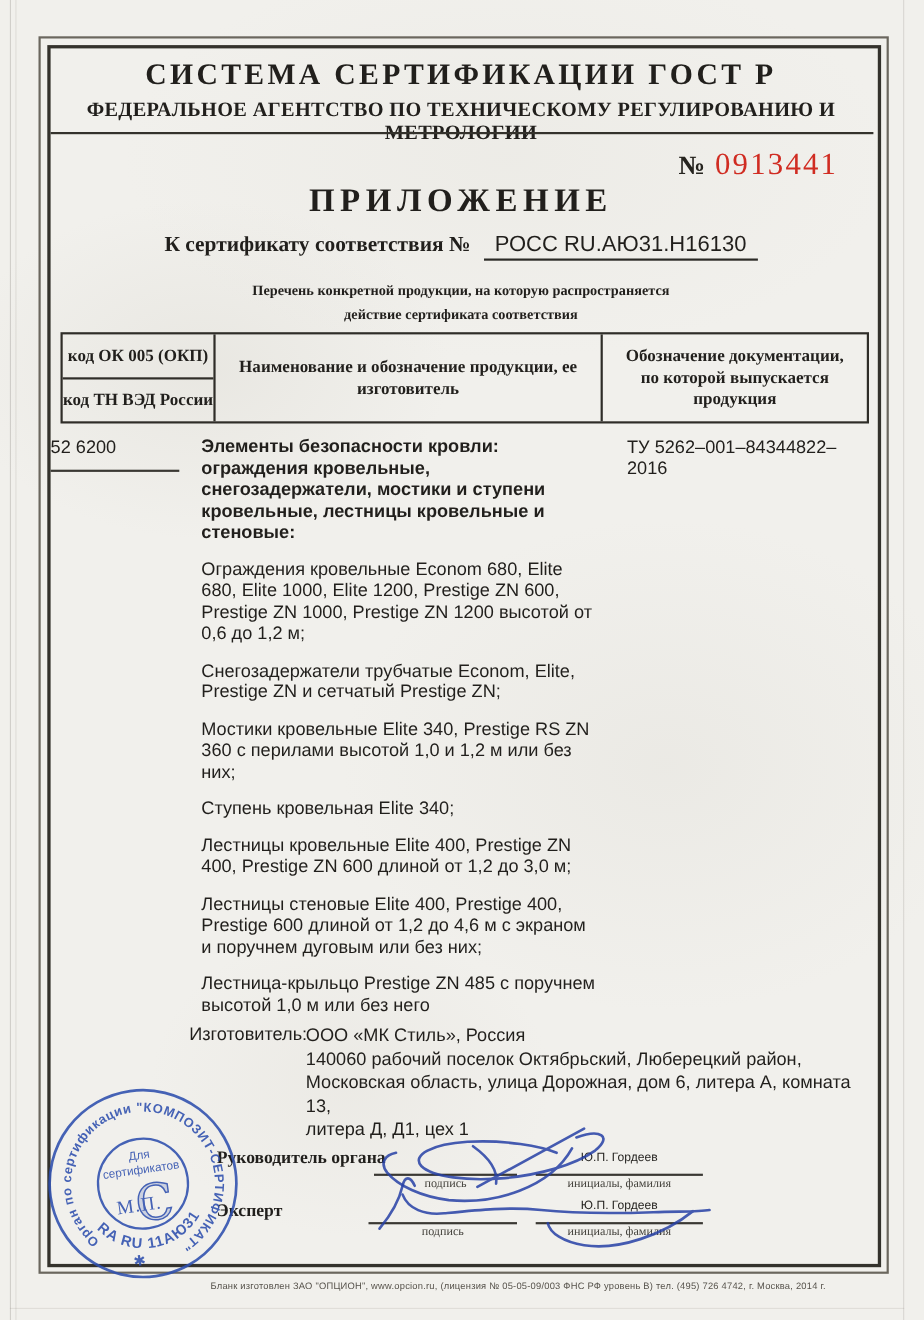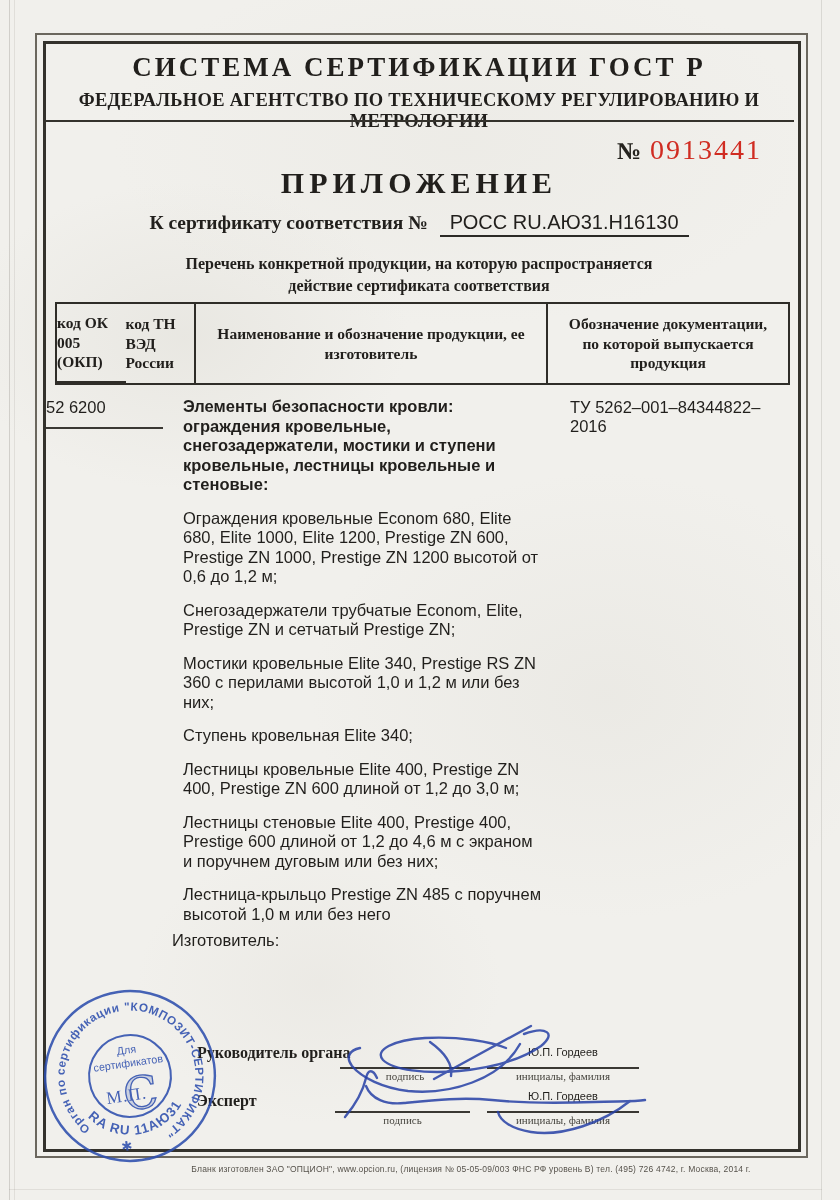--- a/index.html
+++ b/index.html
@@ -29,25 +29,25 @@
   .no-digits{font-family:Liberation Serif, serif;font-size:28px;
              letter-spacing:2px;color:#d02c22;}
   .title{left:43px;top:166px;width:752px;text-align:center;font-weight:bold;
          font-size:30px;letter-spacing:5px;}
   .cert-row{left:43px;top:211px;width:752px;display:flex;justify-content:center;
             align-items:baseline;gap:12px;}
   .cert-label{font-size:19.5px;font-weight:bold;}
   .cert-value{font-family:"Liberation Sans", sans-serif;font-size:20px;
               border-bottom:2px solid #2b2a26;padding:0 10px 1px 10px;}
   .subtitle{left:43px;top:253px;width:752px;text-align:center;font-weight:bold;
-            font-size:16px;line-height:22px;}
+            font-size:13px;line-height:22px;}
   
   .tbl{left:55px;top:302px;width:735px;height:83px;border:2px solid #2f2d28;
        display:flex;box-sizing:border-box;font-weight:bold;font-size:15.5px;line-height:1.25;}
-  .tbl .c1{width:137px;border-right:2px solid #2f2d28;display:flex;}
+  .tbl .c1{width:137px;border-right:2px solid #2f2d28;display:flex;flex-direction:column;}
   .tbl .c1 .cell{flex:1;display:flex;align-items:center;justify-content:center;}
   .tbl .c1 .cell:first-child{border-bottom:2px solid #2f2d28;}
   .tbl .c2{width:352px;border-right:2px solid #2f2d28;display:flex;align-items:center;
            justify-content:center;text-align:center;padding:1px 18px;box-sizing:border-box;}
   .tbl .c3{flex:1;display:flex;align-items:center;justify-content:center;
            text-align:center;padding:0 14px;box-sizing:border-box;}
   
   .sans{font-family:"Liberation Sans", sans-serif;}
   .okp{left:46px;top:398px;width:117px;text-align:left;font-size:16.5px;}
   .okp-line{left:46px;top:427px;width:117px;height:2px;background:#3a3833;}
@@ -123,20 +123,26 @@
     <p>Ограждения кровельные Econom 680, Elite 680, Elite 1000, Elite 1200, Prestige ZN 600, Prestige ZN 1000, Prestige ZN 1200 высотой от 0,6 до 1,2 м;</p>
     <p>Снегозадержатели трубчатые Econom, Elite, Prestige ZN и сетчатый Prestige ZN;</p>
     <p>Мостики кровельные Elite 340, Prestige RS ZN 360 с перилами высотой 1,0 и 1,2 м или без них;</p>
     <p>Ступень кровельная Elite 340;</p>
     <p>Лестницы кровельные Elite 400, Prestige ZN 400, Prestige ZN 600 длиной от 1,2 до 3,0 м;</p>
     <p>Лестницы стеновые Elite 400, Prestige 400, Prestige 600 длиной от 1,2 до 4,6 м с экраном и поручнем дуговым или без них;</p>
     <p>Лестница-крыльцо Prestige ZN 485 с поручнем высотой 1,0 м или без него</p>
   </div>
 
   <div class="abs mfr-label sans">Изготовитель:</div>
+  <div class="abs mfr-block sans">
+    <div>ООО «МК Стиль», Россия</div>
+    <div>140060 рабочий поселок Октябрьский, Люберецкий район,</div>
+    <div>Московская область, улица Дорожная, дом 6, литера А, комната 13,</div>
+    <div>литера Д, Д1, цех 1</div>
+  </div>
 
   <div class="abs sig-label" style="left:197px;top:1044px;">Руководитель органа</div>
   <div class="abs sig-line" style="left:340px;top:1044px;width:130px;height:23px;"></div>
   <div class="abs sig-cap" style="left:340px;top:1070px;width:130px;">подпись</div>
   <div class="abs sig-name" style="left:487px;top:1046px;width:152px;">Ю.П. Гордеев</div>
   <div class="abs sig-line" style="left:487px;top:1046px;width:152px;height:21px;"></div>
   <div class="abs sig-cap" style="left:487px;top:1070px;width:152px;">инициалы, фамилия</div>
 
   <div class="abs sig-label" style="left:197px;top:1092px;">Эксперт</div>
   <div class="abs sig-line" style="left:335px;top:1088px;width:135px;height:23px;"></div>

